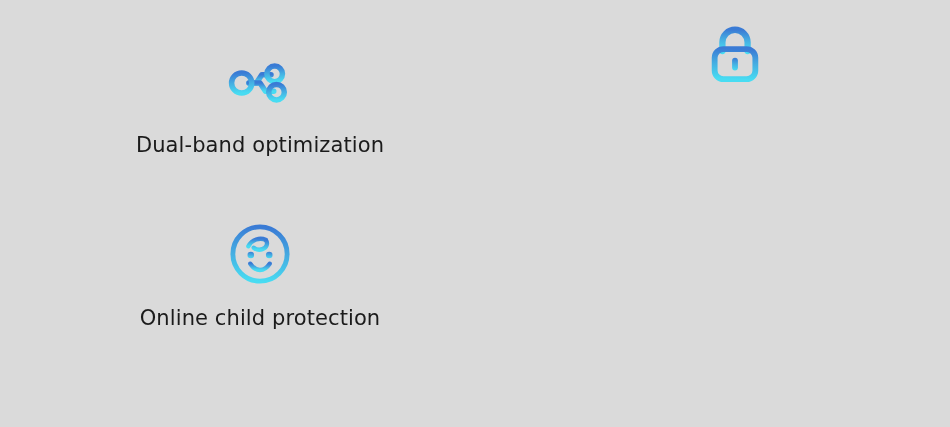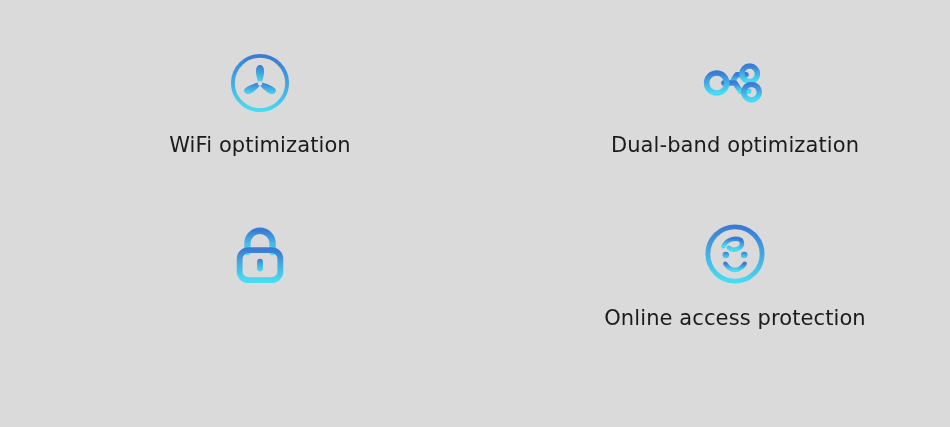--- a/index.html
+++ b/index.html
@@ -60,41 +60,20 @@
     font-weight: 400;
   }
 
   .cell-r2 .feature-label { margin-top: 18px; }
 </style>
 </head>
 <body>
 
 <div class="feature-grid">
 
-  <div class="feature-cell cell-r1 cell-c1">
-    <div class="icon-wrap">
-      <svg width="62" height="62" viewBox="0 0 64 64" aria-hidden="true">
-        <defs>
-          <linearGradient id="grad1" x1="0.5" y1="0" x2="0.4" y2="1">
-            <stop offset="0%" stop-color="#3a7bd5"></stop>
-            <stop offset="55%" stop-color="#45aee2"></stop>
-            <stop offset="100%" stop-color="#48dcf2"></stop>
-          </linearGradient>
-        </defs>
-        <circle cx="32" cy="32" r="28" fill="none" stroke="url(#grad1)" stroke-width="4"></circle>
-        <g fill="url(#grad1)">
-          <path d="M32 13.5c2.6 0 4.2 2.6 4.2 6.2 0 3.4-1.1 8.4-2.2 11.2l-2 .6-1.9-.6c-1.1-2.8-2.3-7.8-2.3-11.2 0-3.6 1.6-6.2 4.2-6.2z"></path>
-          <path d="M48 41.6c-1.3 2.3-4.3 2.4-7.4.6-2.9-1.7-6.7-5-8.5-7.5l.3-2 1.7-1.1c2.9.7 7.7 2.4 10.6 4.1 3.1 1.8 4.6 3.6 3.3 5.9z"></path>
-          <path d="M16 41.6c-1.3-2.3.2-4.1 3.3-5.9 2.9-1.7 7.7-3.4 10.6-4.1l1.7 1.1.3 2c-1.8 2.5-5.6 5.8-8.5 7.5-3.1 1.8-6.1 1.7-7.4-.6z"></path>
-        </g>
-        <circle cx="32" cy="32.4" r="2.4" fill="#dadada"></circle>
-      </svg>
-    </div>
-    <div class="feature-label">WiFi optimization</div>
-  </div>
 
   <div class="feature-cell cell-r1 cell-c2">
     <div class="icon-wrap">
       <svg width="70" height="62" viewBox="0 0 72 64" aria-hidden="true">
         <defs>
           <linearGradient id="grad2" x1="0.45" y1="0" x2="0.5" y2="1">
             <stop offset="0%" stop-color="#3a7bd5"></stop>
             <stop offset="50%" stop-color="#45aee2"></stop>
             <stop offset="100%" stop-color="#48dcf2"></stop>
           </linearGradient>
@@ -139,16 +118,16 @@
           </linearGradient>
         </defs>
         <circle cx="32" cy="32" r="28" fill="none" stroke="url(#grad4)" stroke-width="5"></circle>
         <path d="M20 24c3.5-7 12-9.5 18-6.5" fill="none" stroke="url(#grad4)" stroke-width="4.5" stroke-linecap="round"></path>
         <path d="M38 17.5c2.5 3.5 1 8-3.5 9.5-3 1-6.5.5-9-1.5" fill="none" stroke="url(#grad4)" stroke-width="4.5" stroke-linecap="round"></path>
         <circle cx="22.5" cy="33" r="3.4" fill="url(#grad4)"></circle>
         <circle cx="41.5" cy="33" r="3.4" fill="url(#grad4)"></circle>
         <path d="M22 42c3 4.5 7 6.5 10 6.5s7-2 10-6.5" fill="none" stroke="url(#grad4)" stroke-width="4.5" stroke-linecap="round"></path>
       </svg>
     </div>
-    <div class="feature-label">Online access protection</div>
+    <div class="feature-label">Online child protection</div>
   </div>
 
 </div>
 
 </body></html>

